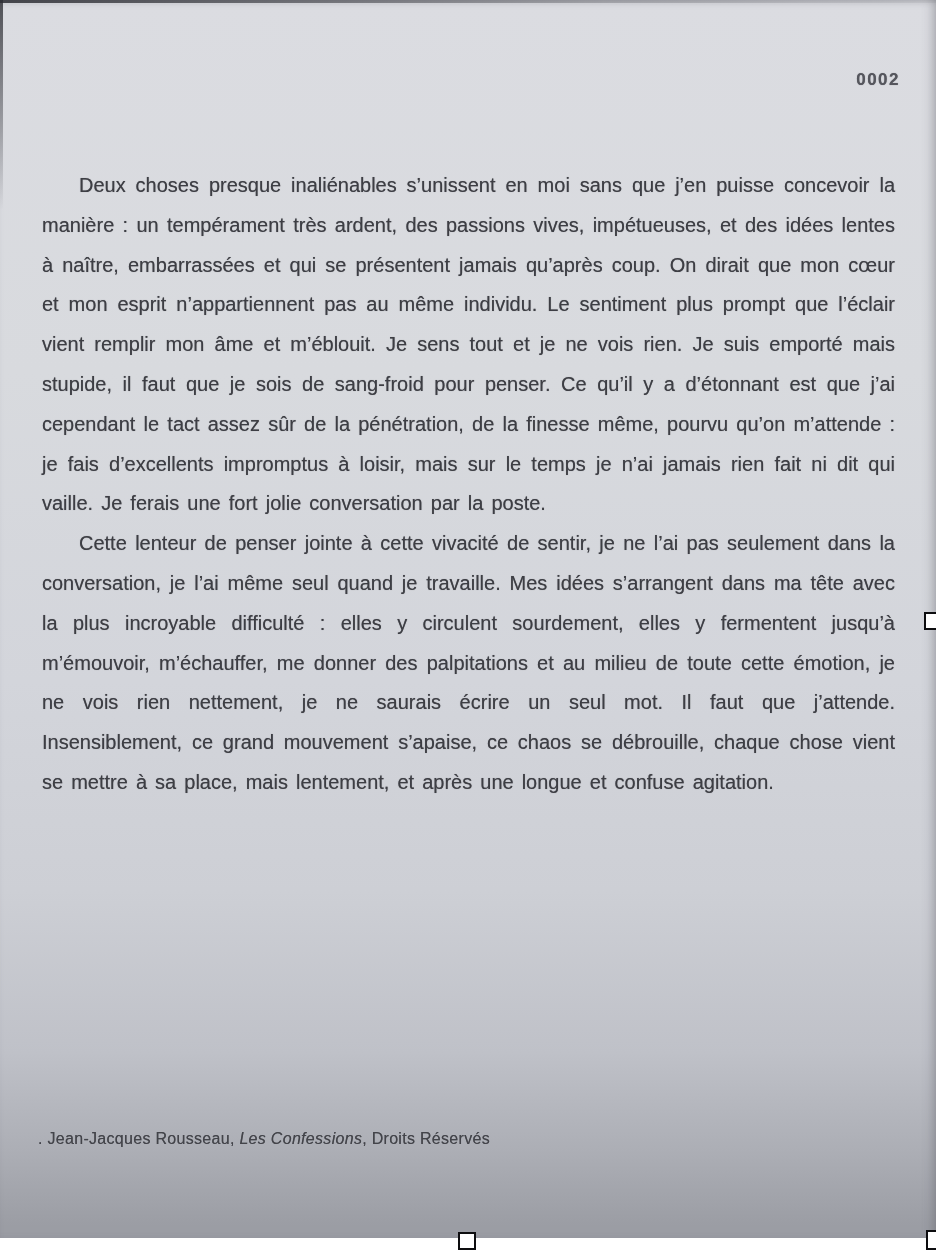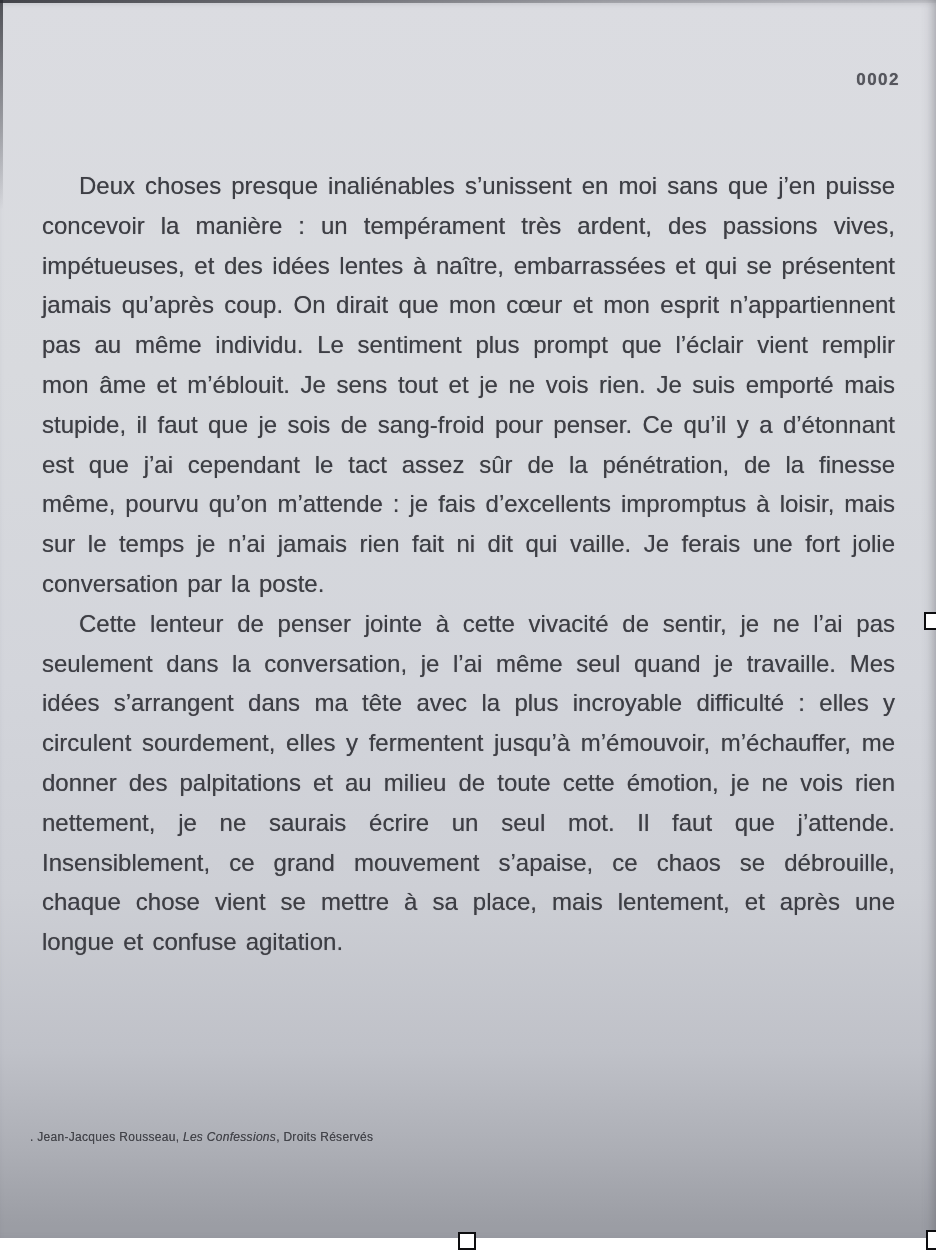--- a/index.html
+++ b/index.html
@@ -60,36 +60,36 @@
     font-weight: bold;
     letter-spacing: 1.5px;
     color: #55565d;
     text-shadow: 0 0 0.8px rgba(85,86,93,0.8);
   }
   .text-block {
     position: absolute;
     left: 42px;
     top: 166px;
     width: 853px;
-    font-size: 24px;
+    font-size: 20px;
     line-height: 39.8px;
     color: #3d3e44;
     text-align: justify;
     text-shadow: 0 0 0.7px rgba(61,62,68,0.65);
     word-spacing: 2.5px;
   }
   .text-block p {
     margin: 0;
     text-indent: 37px;
   }
   .citation {
     position: absolute;
-    left: 30px;
+    left: 38px;
     top: 1130px;
-    font-size: 12px;
+    font-size: 16px;
     letter-spacing: 0.3px;
     color: #43444a;
     text-shadow: 0 0 0.6px rgba(67,68,74,0.7);
     white-space: nowrap;
   }
   .citation .italic { font-style: italic; }
   
   .scan-marker {
     position: absolute;
     background: #ffffff;

